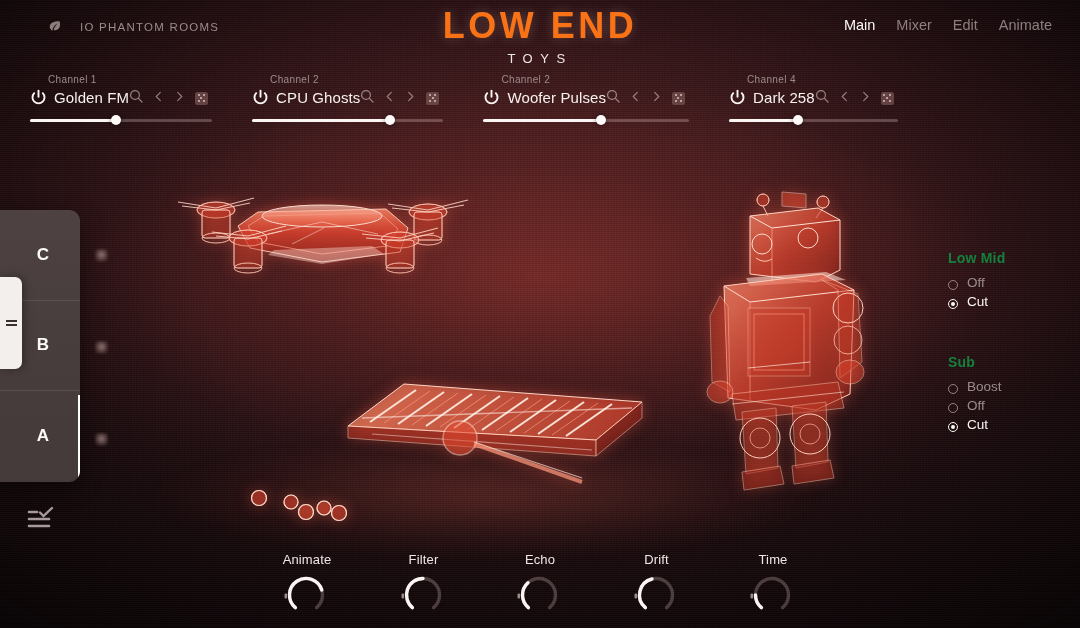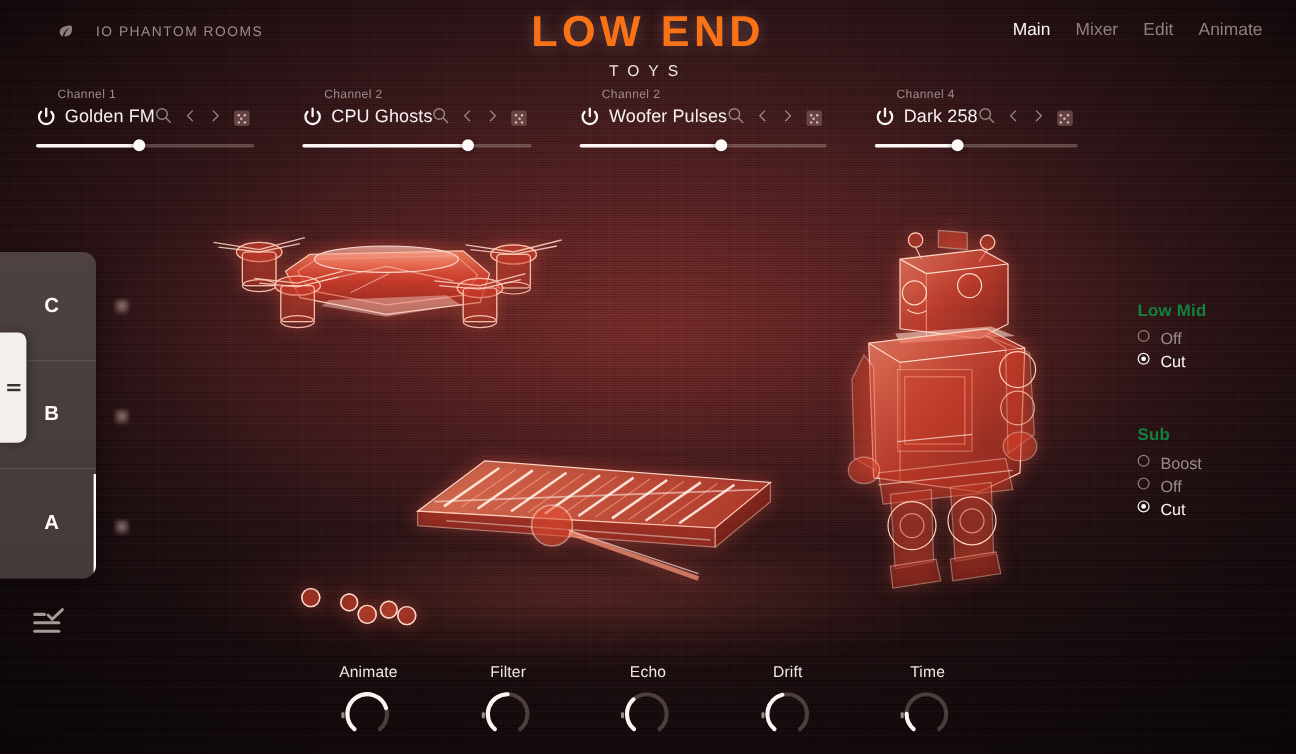--- a/index.html
+++ b/index.html
@@ -135,21 +135,21 @@
   #listcheck { position:absolute; left:27px; top:505px; z-index:29; cursor:pointer; }
   .rowmark {
     position:absolute; width:13px; height:13px; border-radius:2px; z-index:24;
     background:radial-gradient(circle at 50% 45%, rgba(190,160,155,.70), rgba(120,90,88,.25) 70%, rgba(0,0,0,0) 100%);
     filter:blur(1.1px);
   }
 
   
   #rightpanel { position:absolute; right:22px; top:250px; width:110px; z-index:27; }
   .grp-title { font-size:14px; color:#15803d; font-weight:700; margin-bottom:9px; letter-spacing:.2px; }
-  .radio { display:flex; align-items:flex-start; gap:9px; margin:4px 0; cursor:pointer; }
+  .radio { display:flex; align-items:flex-end; gap:9px; margin:4px 0; cursor:pointer; }
   .rdot {
     width:10px; height:10px; border-radius:50%;
     border:1.4px solid rgba(236,214,210,0.55);
     position:relative; flex:0 0 auto;
   }
   .radio.on .rdot { border-color:#fbf6f5; }
   .radio.on .rdot:after {
     content:""; position:absolute; left:2px; top:2px; width:4px; height:4px;
     border-radius:50%; background:#fdfaf9;
   }

